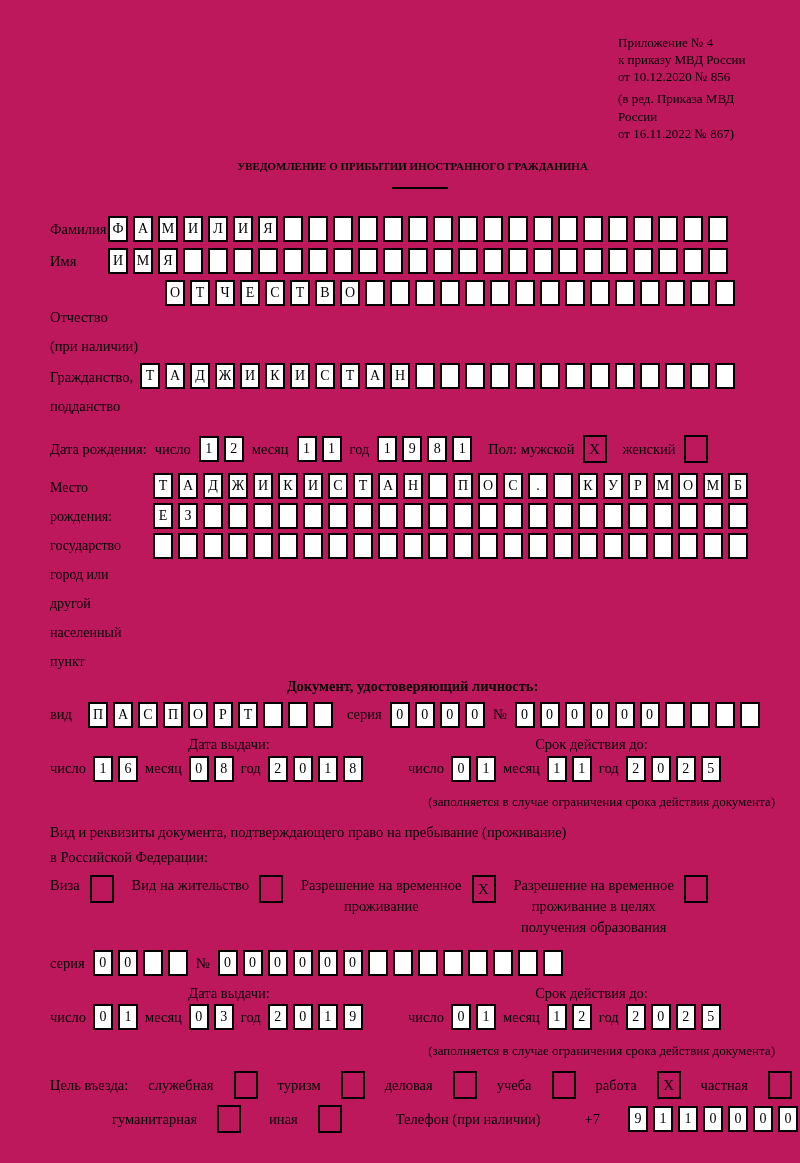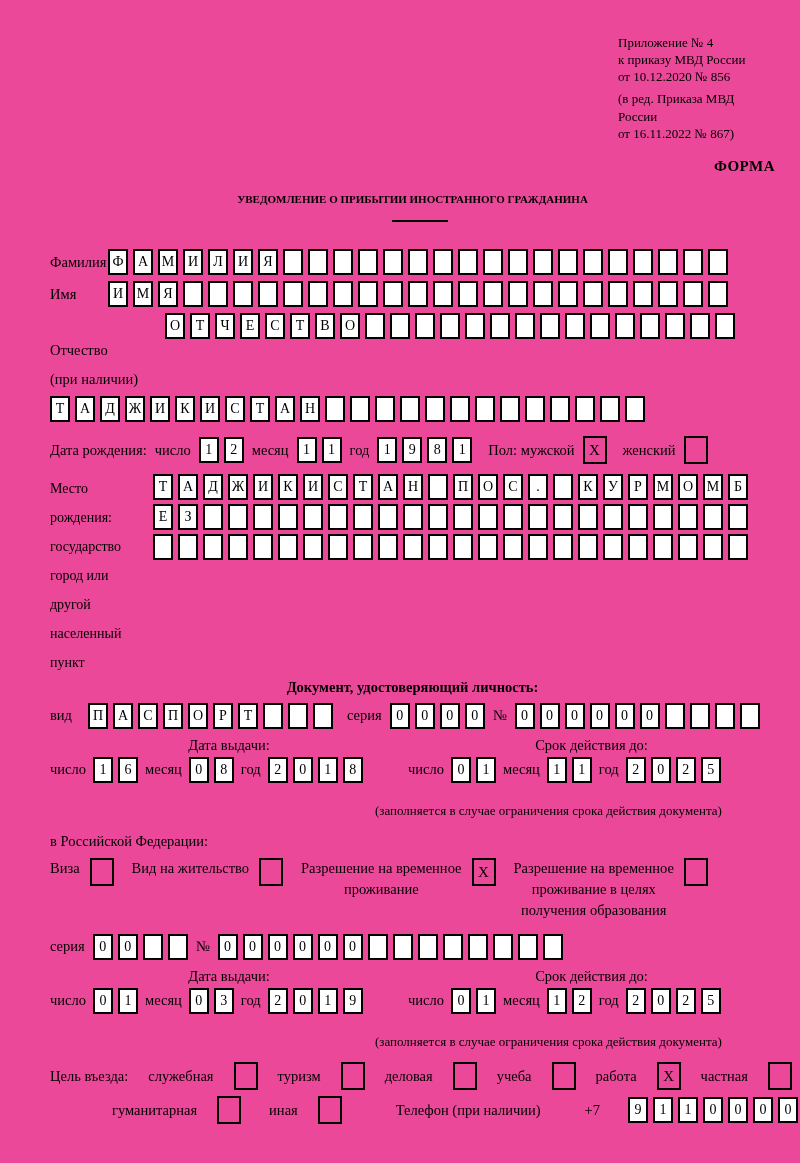--- a/index.html
+++ b/index.html
@@ -1,21 +1,21 @@
 <!DOCTYPE html>
 <html><head>
 <meta charset="utf-8">
 <style>
   * { box-sizing: border-box; margin: 0; padding: 0; }
   html, body { background: #ffffff; }
   .page {
     width: 800px; height: 1163px;
     padding: 34px 25px 18px 50px;
     font-family: "Liberation Serif", serif;
-    color: #000; background: #ec4899;
+    color: #000; background: #be185d;
     position: relative; overflow: hidden;
   }
   .ref { margin-left: 568px; font-size: 13px; line-height: 1.32; }
   .ref .amend { margin-top: 5px; }
   .forma { text-align: right; font-weight: bold; font-size: 15px; margin-top: 16px; letter-spacing: .5px; }
   .title { text-align: center; font-weight: bold; font-size: 11px; margin-top: 16px; line-height: 1.55; }
   .underline { display: inline-block; width: 56px; height: 14px; border-bottom: 2px solid #000; margin-left: 14px; }
   .sheading { font-weight: bold; font-size: 15px; margin-top: 24px; margin-left: -10px; letter-spacing: .2px; white-space: nowrap; }
 
   .row { display: flex; align-items: flex-start; margin-top: 5px; }
@@ -26,21 +26,21 @@
           font-size: 14px; line-height: 22px; text-align: center; background: #fff; }
   .cb { display: inline-block; flex: 0 0 24px; width: 24px; height: 28px; border: 2px solid #000;
         font-size: 15px; line-height: 24px; text-align: center; }
   .center-bold { text-align: center; font-weight: bold; font-size: 14.5px; margin-top: 8px; }
 
   .date-cols { display: flex; margin-top: 8px; }
   .date-col { width: 358px; }
   .date-col.right { width: 367px; }
   .date-heading { text-align: center; font-size: 14.5px; }
   .date-line { display: flex; gap: 7px; align-items: center; margin-top: 2px; }
-  .expiry-note { margin-left: auto; width: 400px; text-align: left; font-size: 13px; margin-top: 20px; }
+  .expiry-note { margin-left: auto; width: 400px; text-align: right; font-size: 13px; margin-top: 12px; }
 
   .intro { font-size: 14.5px; margin-top: 10px; line-height: 1.75; }
   .permit-row { display: flex; gap: 10px; align-items: flex-start; margin-top: 4px; }
   .permit-lbl { font-size: 14.5px; line-height: 1.45; text-align: center; }
   .permit-lbl.left1 { text-align: right; }
 
   .purpose-row { display: flex; gap: 20px; align-items: center; margin-top: 12px; }
   .purpose-row .lbl { line-height: 28px; }
   .p2 { margin-left: 62px; margin-top: 6px; }
   .phone-lbl { margin-left: 34px; }
@@ -61,21 +61,20 @@
 <div class="page">
 
   <div class="ref">
     <div>Приложение № 4</div>
     <div>к приказу МВД России</div>
     <div>от 10.12.2020 № 856</div>
     <div class="amend">(в ред. Приказа МВД России</div>
     <div>от 16.11.2022 № 867)</div>
   </div>
 
-  <div class="forma">ФОРМА</div>
 
   <div class="title">
     <div>УВЕДОМЛЕНИЕ О ПРИБЫТИИ ИНОСТРАННОГО ГРАЖДАНИНА</div>
     <div>
       <span class="underline"></span>
     </div>
   </div>
 
 
   <div class="row" style="margin-top:22px">
@@ -166,20 +165,24 @@
         <span class="cell"></span>
         <span class="cell"></span>
         <span class="cell"></span>
         <span class="cell"></span>
         <span class="cell"></span>
         <span class="cell"></span>
       </span>
   </div>
 
   <div class="row" style="margin-top:2px">
+    <div class="lbl-block w90">
+      <div>Гражданство,</div>
+      <div>подданство</div>
+    </div>
     <span class="cells">
         <span class="cell">Т</span>
         <span class="cell">А</span>
         <span class="cell">Д</span>
         <span class="cell">Ж</span>
         <span class="cell">И</span>
         <span class="cell">К</span>
         <span class="cell">И</span>
         <span class="cell">С</span>
         <span class="cell">Т</span>
@@ -395,20 +398,21 @@
             <span class="cell">0</span>
             <span class="cell">2</span>
             <span class="cell">5</span>
           </span>
       </div>
     </div>
   </div>
   <div class="expiry-note">(заполняется в случае ограничения срока действия документа)</div>
 
   <div class="intro">
+    <div>Вид и реквизиты документа, подтверждающего право на пребывание (проживание)</div>
     <div>в Российской Федерации:</div>
   </div>
 
   <div class="permit-row">
     <div class="permit-lbl left1">Виза</div>
     <span class="cb"></span>
     <div class="permit-lbl left1 ml8">Вид на жительство</div>
     <span class="cb"></span>
     <div class="permit-lbl ml8">
       <div>Разрешение на временное</div>

